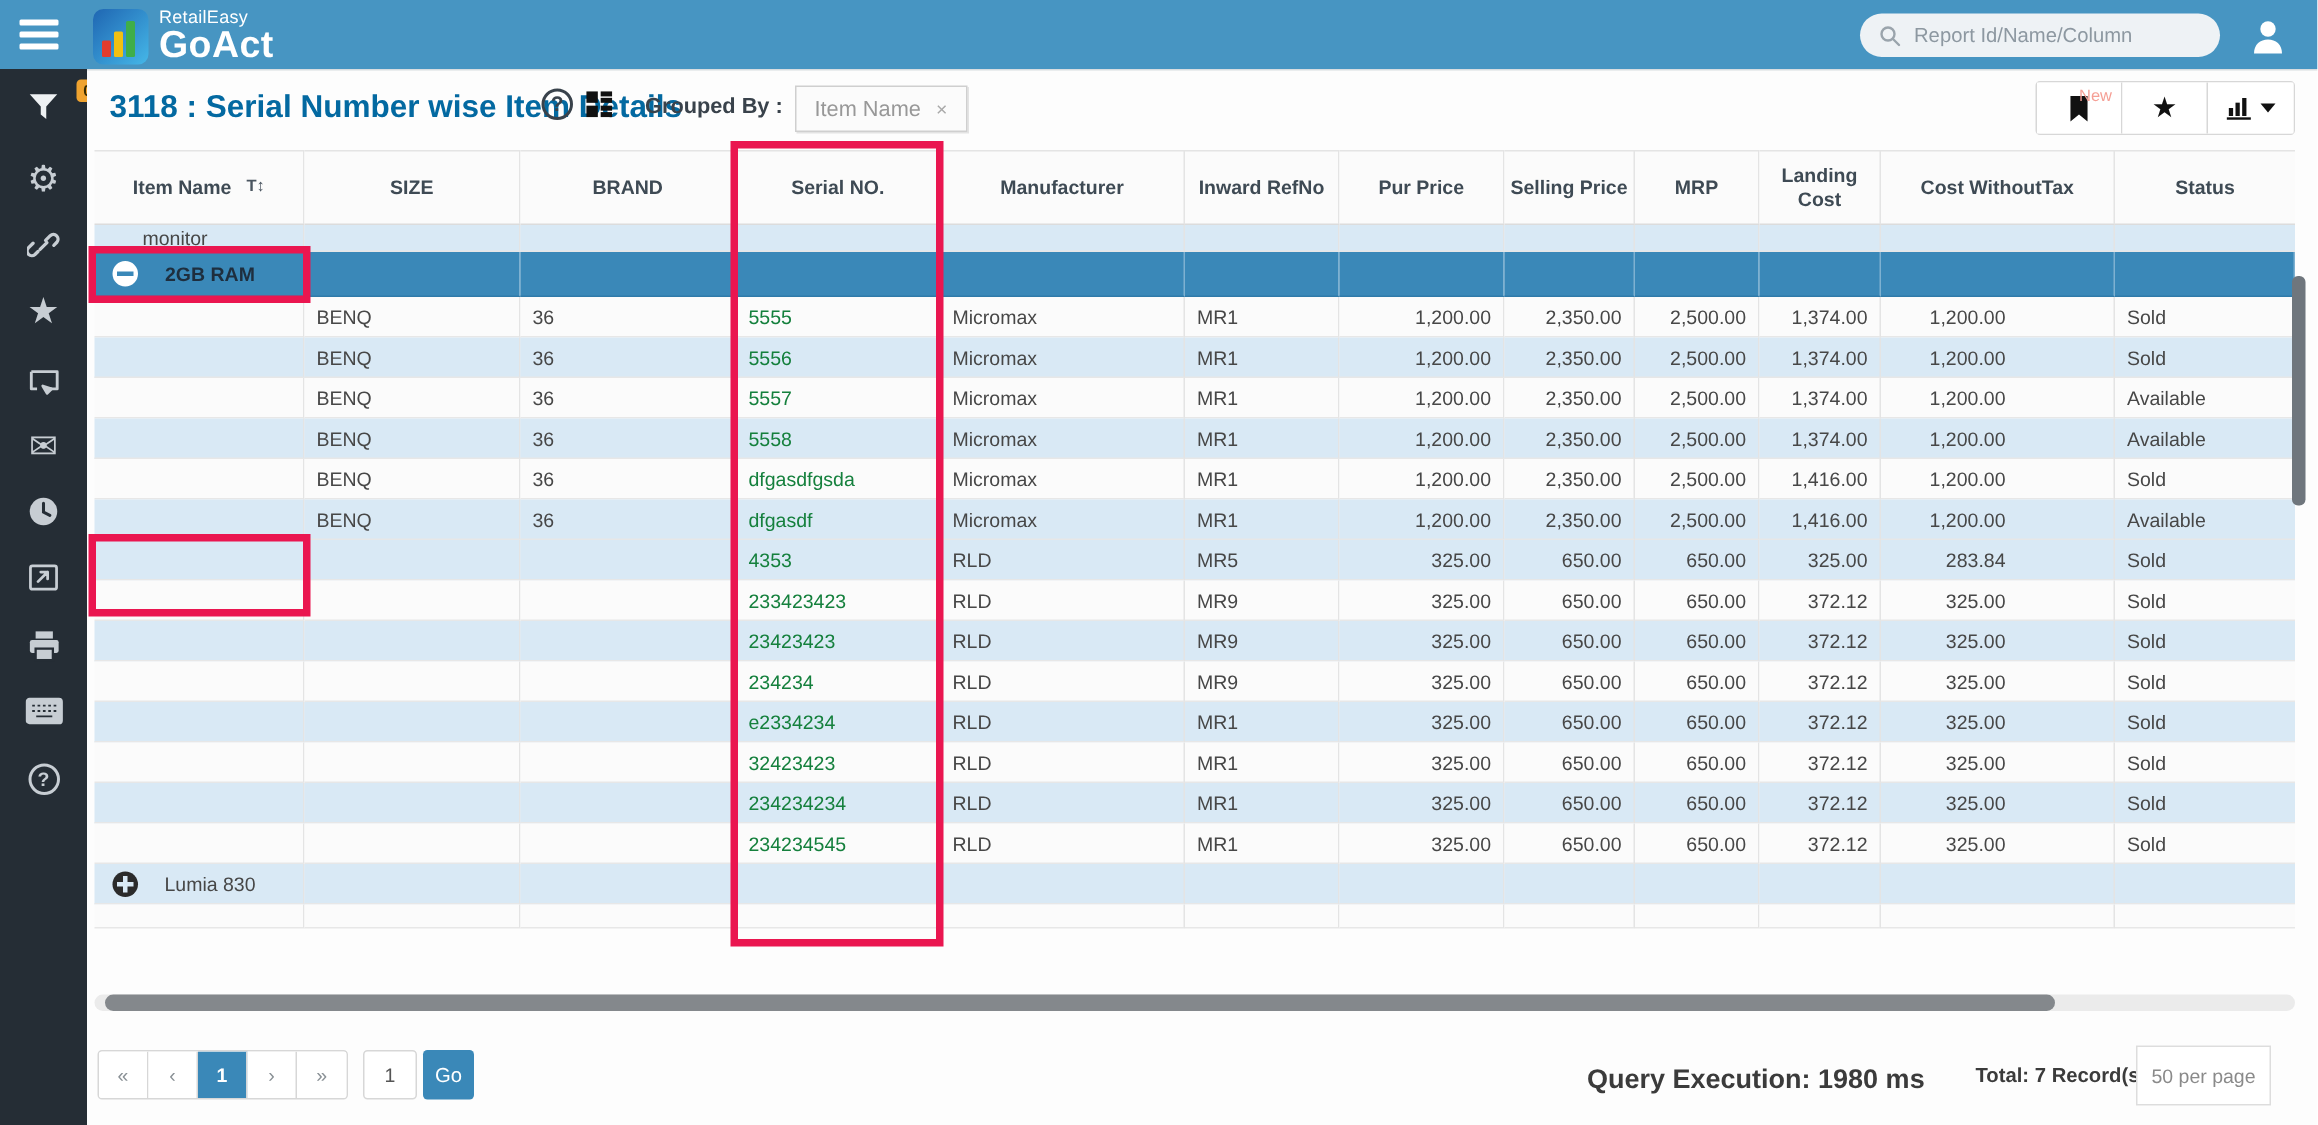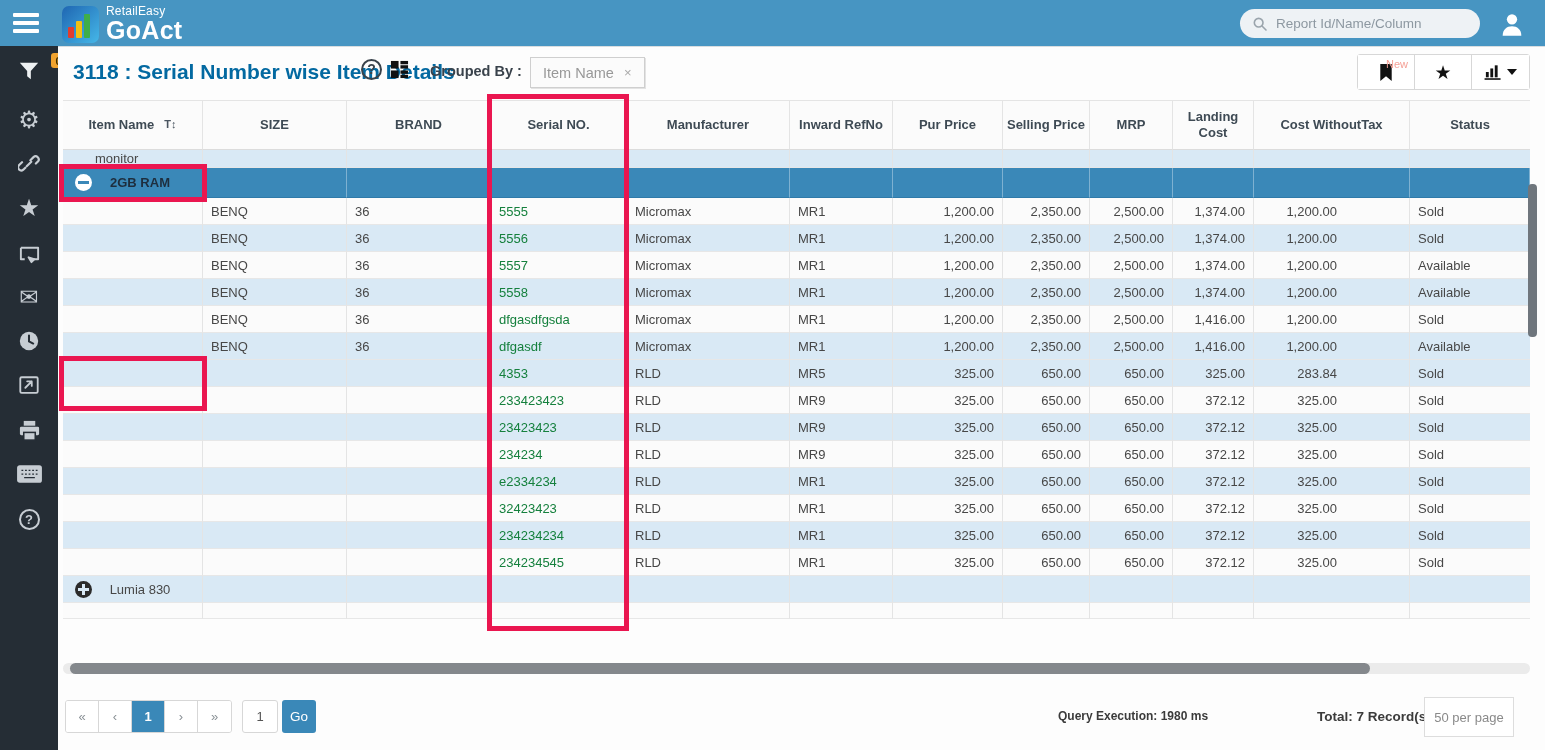--- a/index.html
+++ b/index.html
@@ -84,21 +84,21 @@
   .hscroll-track { position:absolute; left:5px; top:616px; width:1467px; height:11px; background:#ebebeb; border-radius:6px; }
   .hscroll-thumb { position:absolute; left:7px; top:0; width:1300px; height:11px; background:#84888c; border-radius:6px; cursor:grab; }
 
   
   .pager { position:absolute; left:7px; top:653px; display:flex; border:1px solid #d7d7d7; border-radius:3px; overflow:hidden; height:33px; background:#fff; }
   .pbtn { width:33px; display:flex; align-items:center; justify-content:center; border-right:1px solid #d7d7d7; color:#8a9196; font-size:13px; cursor:pointer; background:#fff; }
   .pbtn:last-child { border-right:0; }
   .pbtn.active { background:#3a88b8; color:#fff; font-weight:bold; }
   .goto-input { position:absolute; left:184px; top:653px; width:36px; height:33px; border:1px solid #d7d7d7; border-radius:3px; text-align:center; font-size:13px; color:#555; outline:none; font-family:"Liberation Sans",sans-serif; }
   .go-btn { position:absolute; left:224px; top:653px; width:34px; height:33px; background:#3a88b8; color:#fff; border:0; border-radius:3px; font-size:13.5px; cursor:pointer; font-family:"Liberation Sans",sans-serif; }
-  .query-exec { position:absolute; left:1000px; top:662px; font-size:12px; font-weight:bold; color:#3b3b3b; }
+  .query-exec { position:absolute; left:1000px; top:662px; font-size:18px; font-weight:bold; color:#3b3b3b; }
   .total-rec { position:absolute; left:1259px; top:662px; font-size:13.5px; font-weight:bold; color:#3b3b3b; }
   .perpage { position:absolute; left:1366px; top:650px; width:90px; height:40px; border:1px solid #ddd; background:#fff; display:flex; align-items:center; justify-content:center; font-size:13px; color:#8a8a8a; cursor:pointer; }
 </style>
 </head>
 <body>
 
 <div id="app">
 
   <div class="topbar">
     <div class="hamburger">

